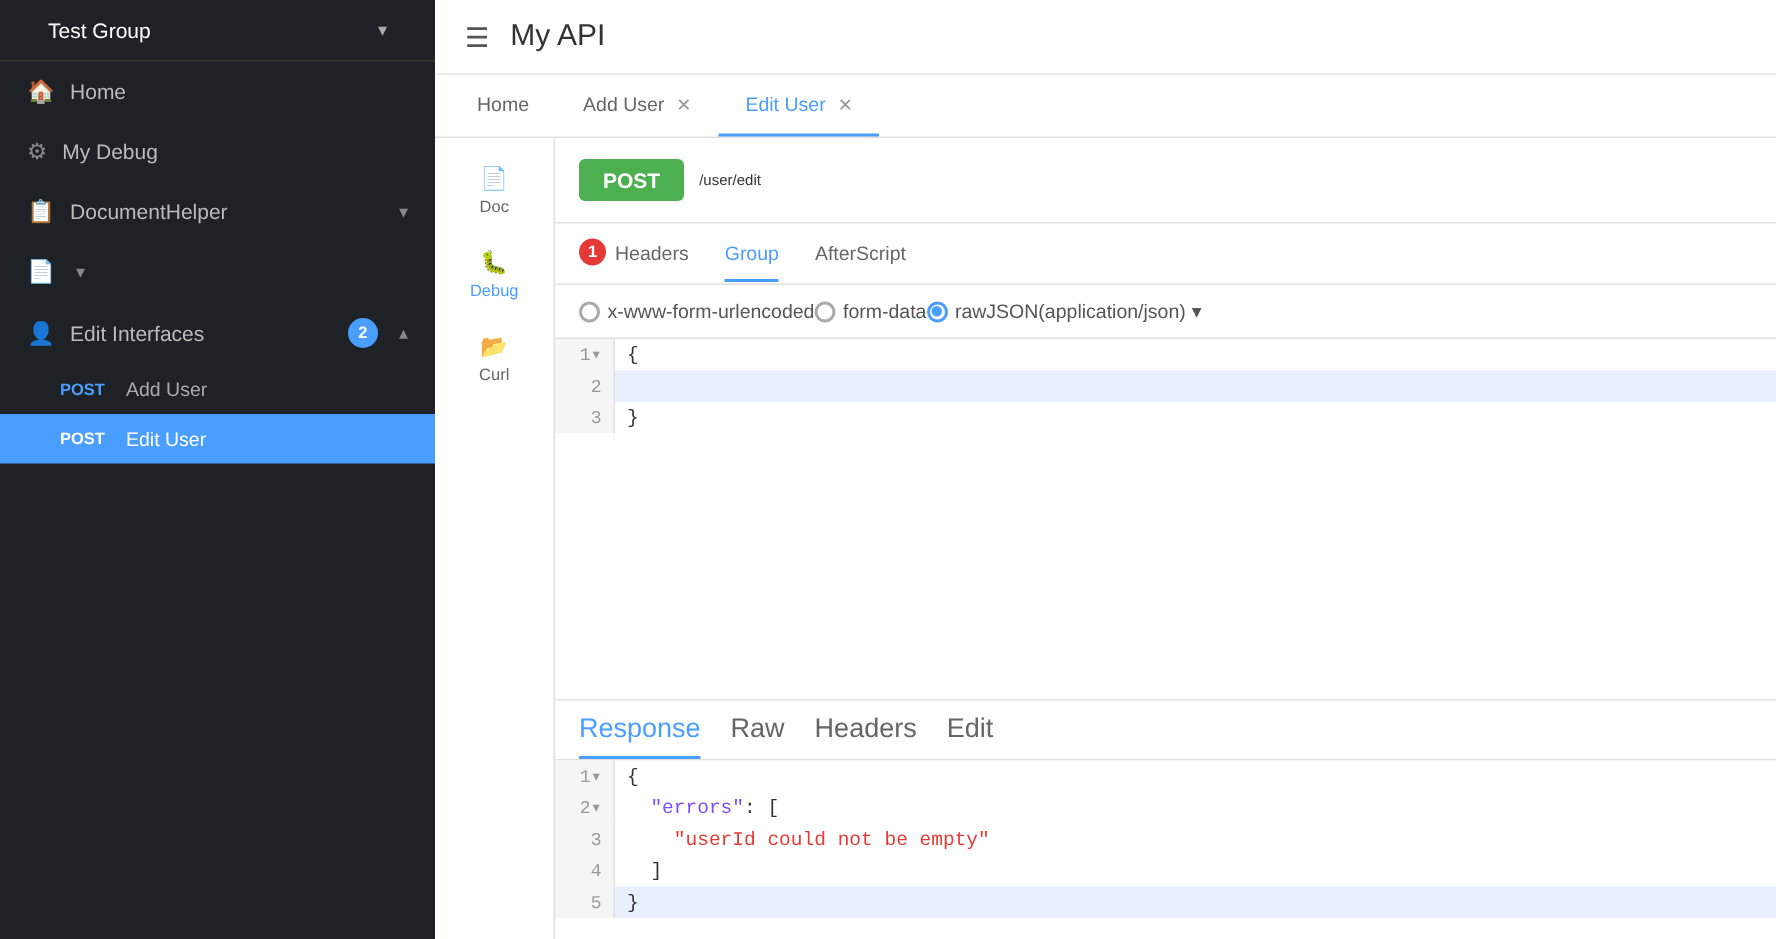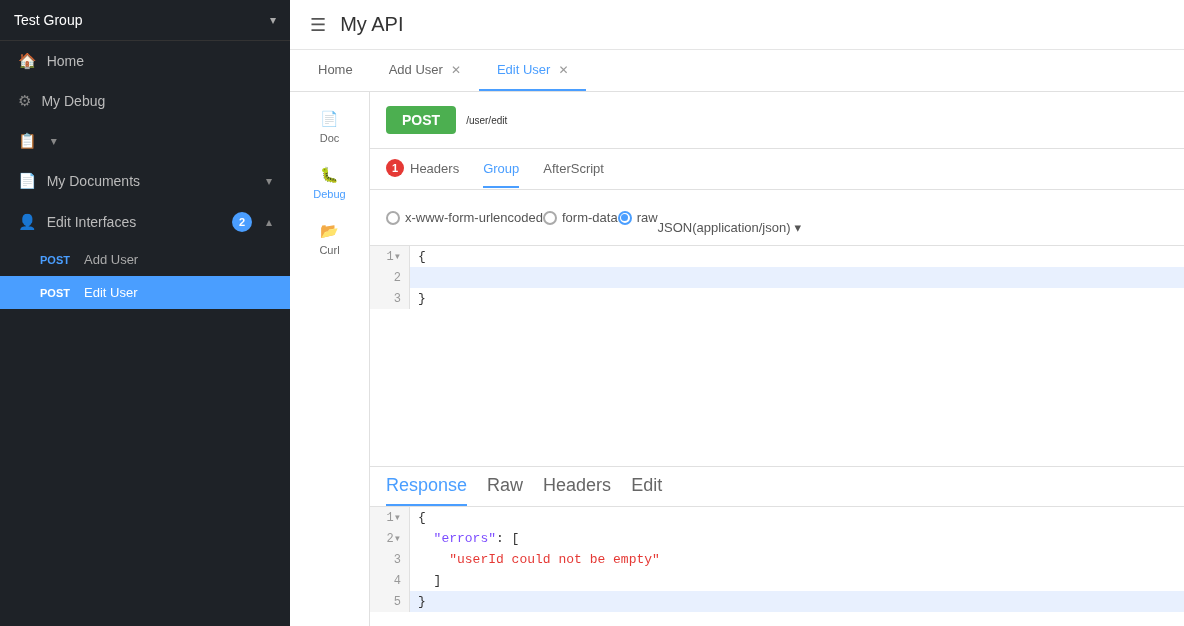--- a/index.html
+++ b/index.html
@@ -10,21 +10,21 @@
       width: 290px;
       min-width: 290px;
       background: #1e2227;
       color: #ccc;
       display: flex;
       flex-direction: column;
       height: 100%;
       overflow-y: auto;
     }
     .sidebar-group-selector {
-      padding: 12px 14px;
+      padding: 12px 32px;
       border-bottom: 1px solid #333;
       display: flex;
       align-items: center;
       justify-content: space-between;
       cursor: pointer;
     }
     .sidebar-group-selector span {
       color: #fff;
       font-size: 14px;
       font-weight: 500;
@@ -261,21 +261,20 @@
       border-radius: 50%;
       background: #4a9eff;
     }
     .json-type-selector {
       display: flex;
       align-items: center;
       gap: 4px;
       font-size: 13px;
       color: #555;
       cursor: pointer;
-      margin-top: 20px;
     }
 
     
     .code-area {
       flex: 1;
       overflow-y: auto;
       background: #fff;
       font-family: 'Courier New', monospace;
       font-size: 13px;
     }
@@ -374,25 +373,25 @@
   <div class="sidebar-nav-item">
     <span class="icon">🏠</span>
     <span class="label">Home</span>
   </div>
   <div class="sidebar-nav-item">
     <span class="icon">⚙</span>
     <span class="label">My Debug</span>
   </div>
   <div class="sidebar-nav-item">
     <span class="icon">📋</span>
+    <span class="label">DocumentHelper</span>
     <span class="chevron-right">▾</span>
   </div>
   <div class="sidebar-nav-item">
     <span class="icon">📄</span>
-    <span class="label">My Documents</span>
     <span class="chevron-right">▾</span>
   </div>
   <div class="sidebar-nav-item">
     <span class="icon">👤</span>
     <span class="label">Edit Interfaces</span>
     <span class="badge">2</span>
     <span class="chevron-right">▴</span>
   </div>
 
   <div class="sidebar-sub-item">

